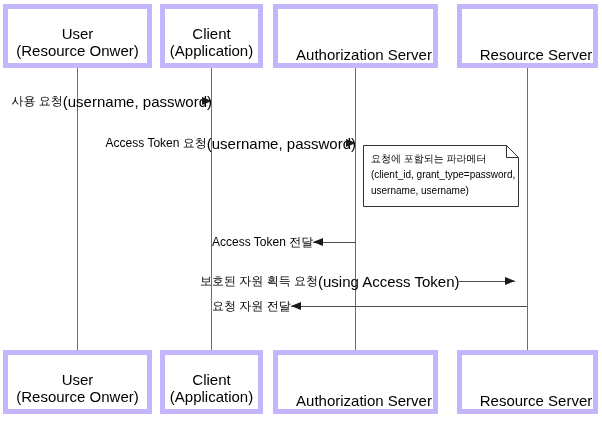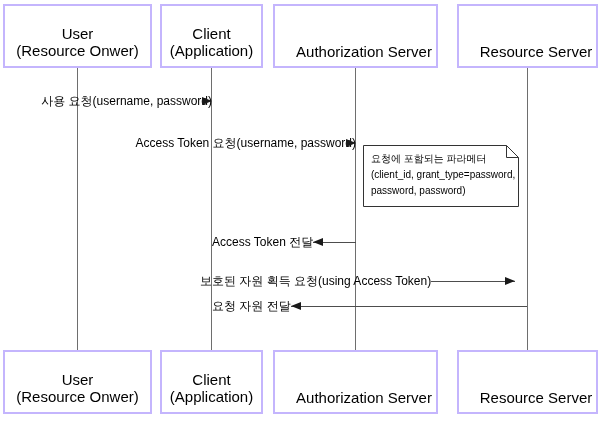--- a/index.html
+++ b/index.html
@@ -14,21 +14,21 @@
     background: #ffffff;
     font-family: "Liberation Sans", "DejaVu Sans", sans-serif;
     color: #000000;
     overflow: hidden;
   }
   
   .actor {
     position: absolute;
     height: 64px;
     box-sizing: border-box;
-    border: 2px solid #c4b5fd;
+    border: 5px solid #c4b5fd;
     background: #ffffff;
     display: flex;
     flex-direction: column;
     align-items: center;
     justify-content: center;
     padding-top: 12px;
     font-size: 15px;
     line-height: 17px;
     text-align: center;
     white-space: nowrap;
@@ -54,21 +54,21 @@
     justify-content: flex-end;
     align-items: center;
   }
   .msg-label {
     font-size: 12px;
     line-height: 14px;
     margin-bottom: 1px;
     white-space: nowrap;
   }
   .msg-sublabel {
-    font-size: 12px;
+    font-size: 15px;
     line-height: 13px;
     margin-bottom: 1px;
     white-space: nowrap;
     text-align: center;
   }
   .msg-line {
     position: relative;
     width: 100%;
     height: 1px;
     background: #4d4d4d;
@@ -197,17 +197,17 @@
 
 
   <div class="note">
     <svg width="156" height="62" viewBox="0 0 156 62">
       <polygon points="0.5,0.5 143.5,0.5 155.5,12.5 155.5,61.5 0.5,61.5" fill="#ffffff" stroke="#333333" stroke-width="1"></polygon>
       <polyline points="143.5,0.5 143.5,12.5 155.5,12.5" fill="none" stroke="#333333" stroke-width="1"></polyline>
     </svg>
     <div class="note-text">
       <div>요청에 포함되는 파라메터</div>
       <div>(client_id, grant_type=password,</div>
-      <div>password, password)</div>
+      <div>username, username)</div>
     </div>
   </div>
 
 </div>
 
 </body></html>

